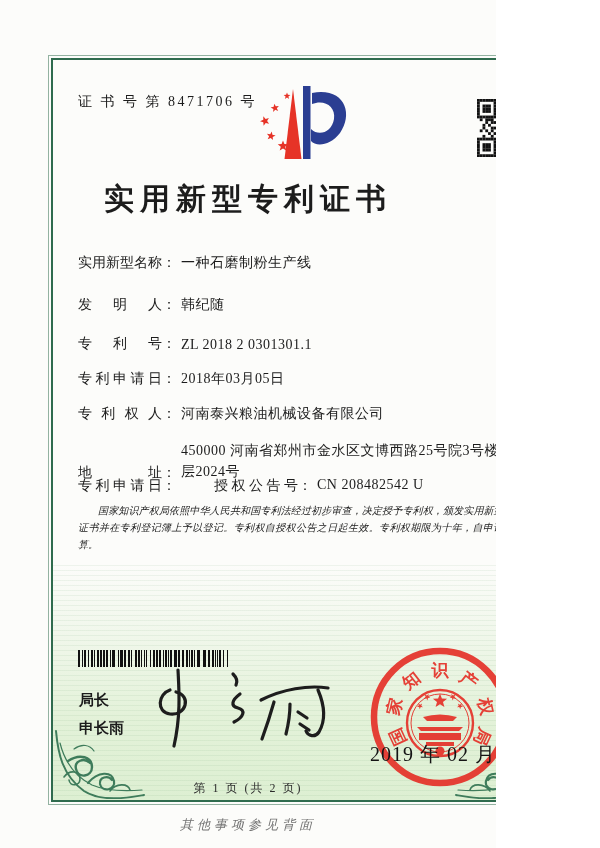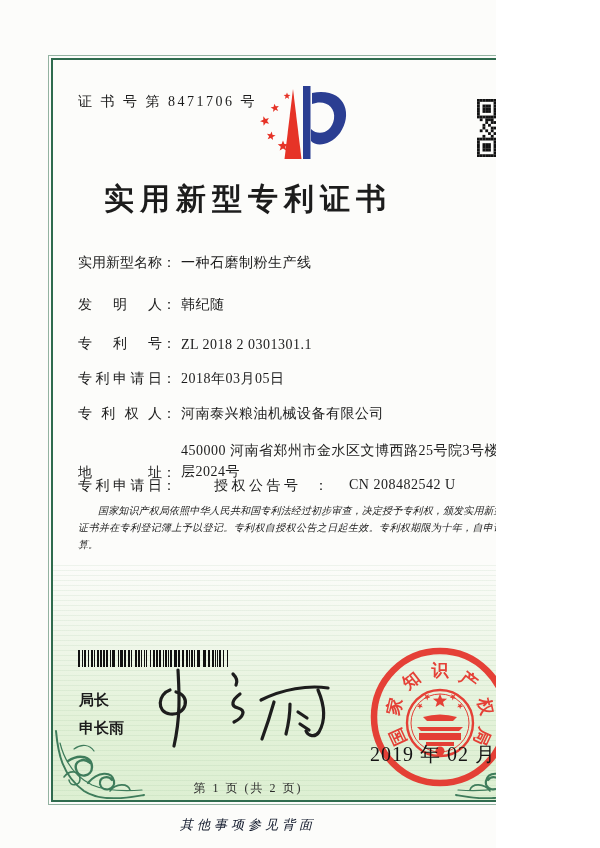--- a/index.html
+++ b/index.html
@@ -26,39 +26,39 @@
   .logo{position:absolute; left:256px; top:83px; width:100px; height:80px;}
   .qr{position:absolute; left:477px; top:99px; width:58px; height:58px;}
   .title{position:absolute; left:0; right:0; top:179px; text-align:center;
     font-size:30px; font-weight:600; letter-spacing:6px;}
   
   .frow{position:absolute; left:78px; width:450px; font-size:14px; display:flex; align-items:flex-end;}
   .flabel{display:inline-block; width:84px; text-align:justify; text-align-last:justify; flex:none;}
   .fsep{flex:none;}
   .fvalue{margin-left:5px; letter-spacing:.5px;}
   .fvalue.wrap{display:inline-block; width:345px; line-height:21px;}
-  .grant-right{margin-left:38px; display:flex;gap:16px;}
+  .grant-right{margin-left:38px; display:flex;}
   
   .legal{position:absolute; left:78px; width:446px; top:503px;
     font-size:10px; line-height:16.8px; text-align:justify; font-style:italic;}
   .legal p{margin:0; text-indent:2em;}
   
   .barcode{position:absolute; left:78px; top:650px; width:153px; height:17px;}
   .sig-title{position:absolute; left:79px; top:691px; font-size:15px; font-weight:700;
     font-family:"Liberation Sans","DejaVu Sans",sans-serif;}
   .sig-name{position:absolute; left:79px; top:719px; font-size:15px; font-weight:700;
     font-family:"Liberation Sans","DejaVu Sans",sans-serif;}
   .signature{position:absolute; left:148px; top:660px; width:190px; height:92px;}
   .seal{position:absolute; left:366px; top:643px; width:148px; height:148px; opacity:.93;}
   .seal-date{position:absolute; left:359px; top:741px; width:165px; font-size:20px;
     font-weight:400; letter-spacing:1px; color:#141414; text-align:right;}
   .page-indicator{position:absolute; left:0; right:0; top:780px; text-align:center;
     font-size:12px; letter-spacing:2px; color:#2b2b2b;}
   .footer-note{position:absolute; left:0; right:0; top:816px; text-align:center;
-    font-size:13px; letter-spacing:4px; color:#0f172a; font-style:italic;}
+    font-size:13px; letter-spacing:4px; color:#737373; font-style:italic;}
 </style>
 </head>
 <body>
 
 <div class="paper">
 
   <div class="frame">
     <div class="frame-inner">
       <div class="green-wash"></div>
 

